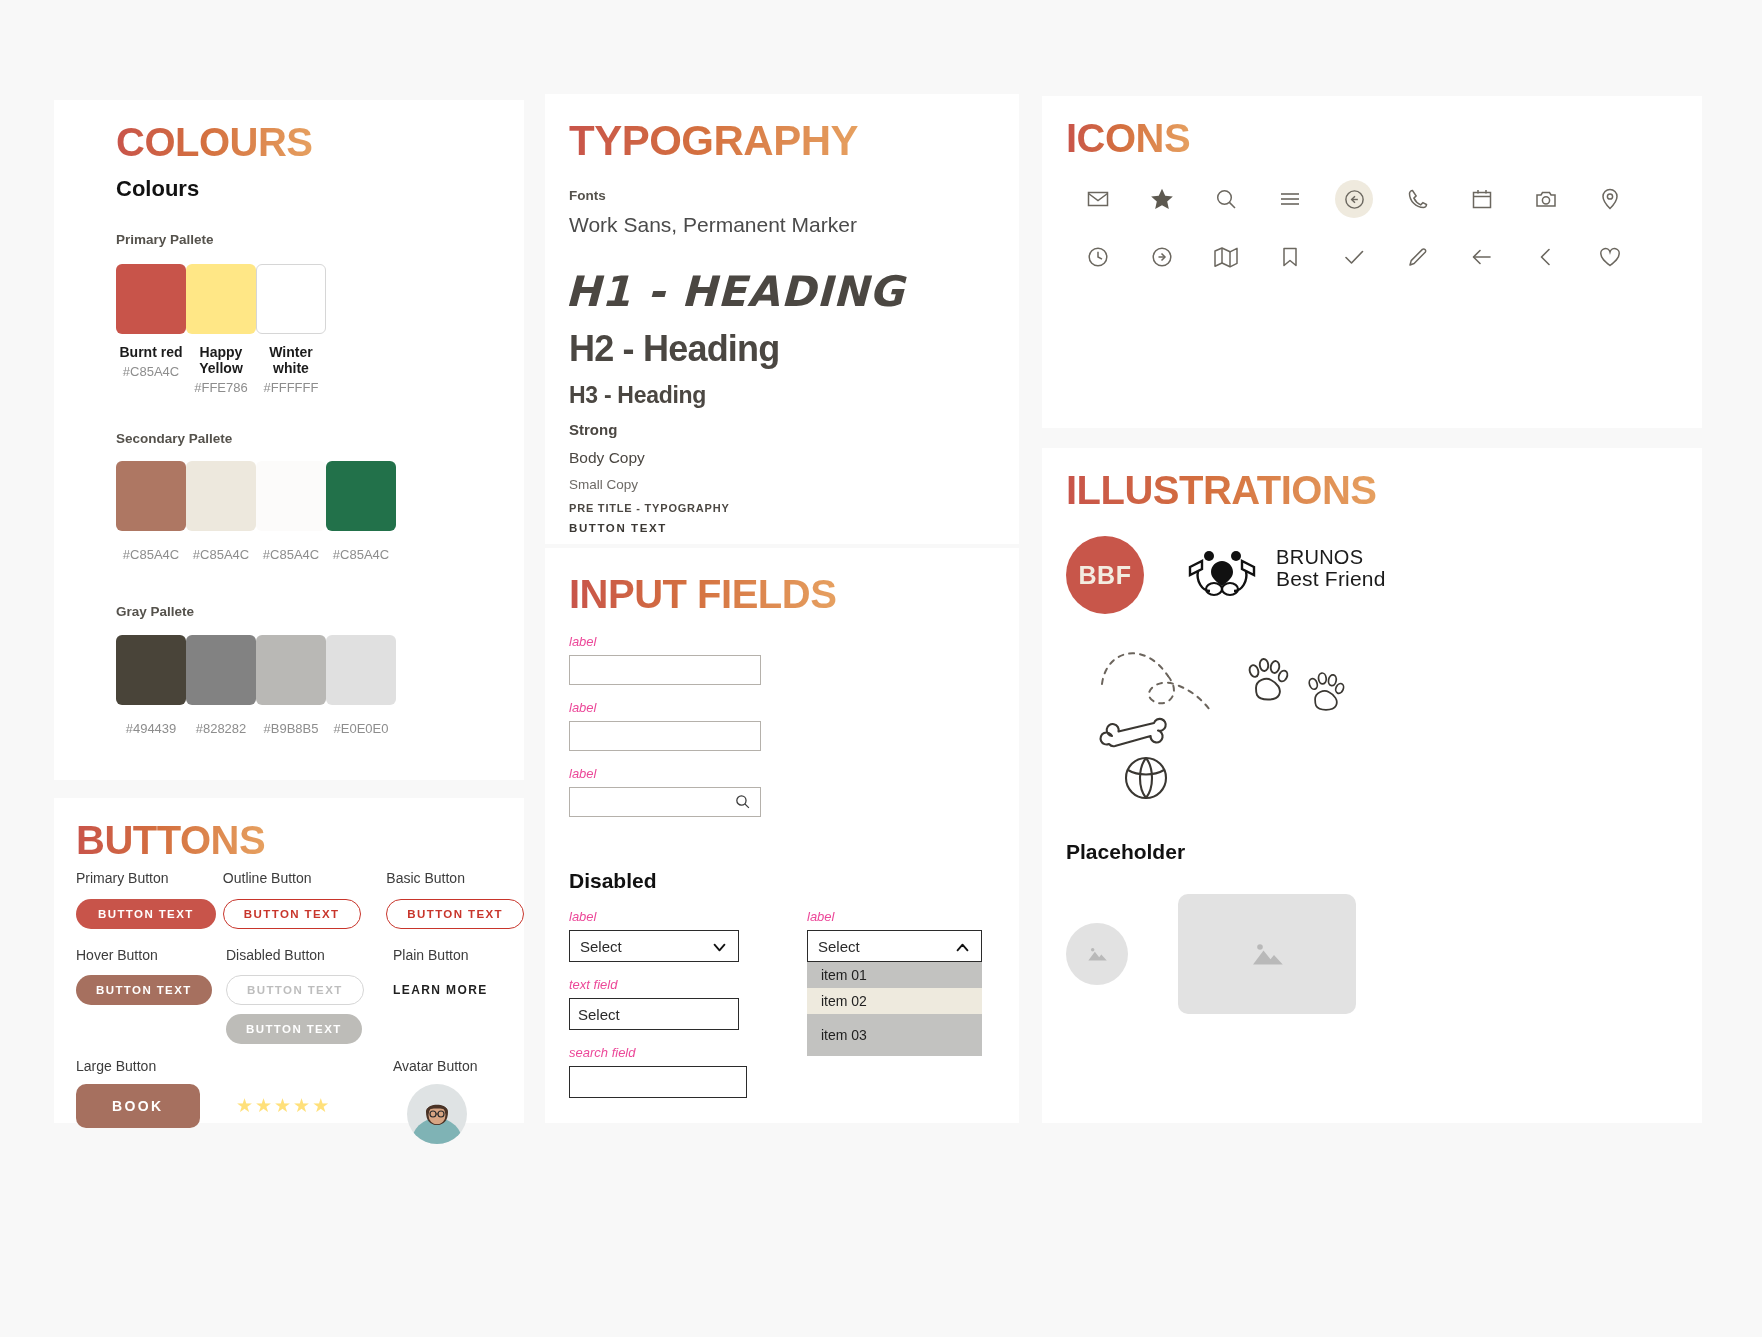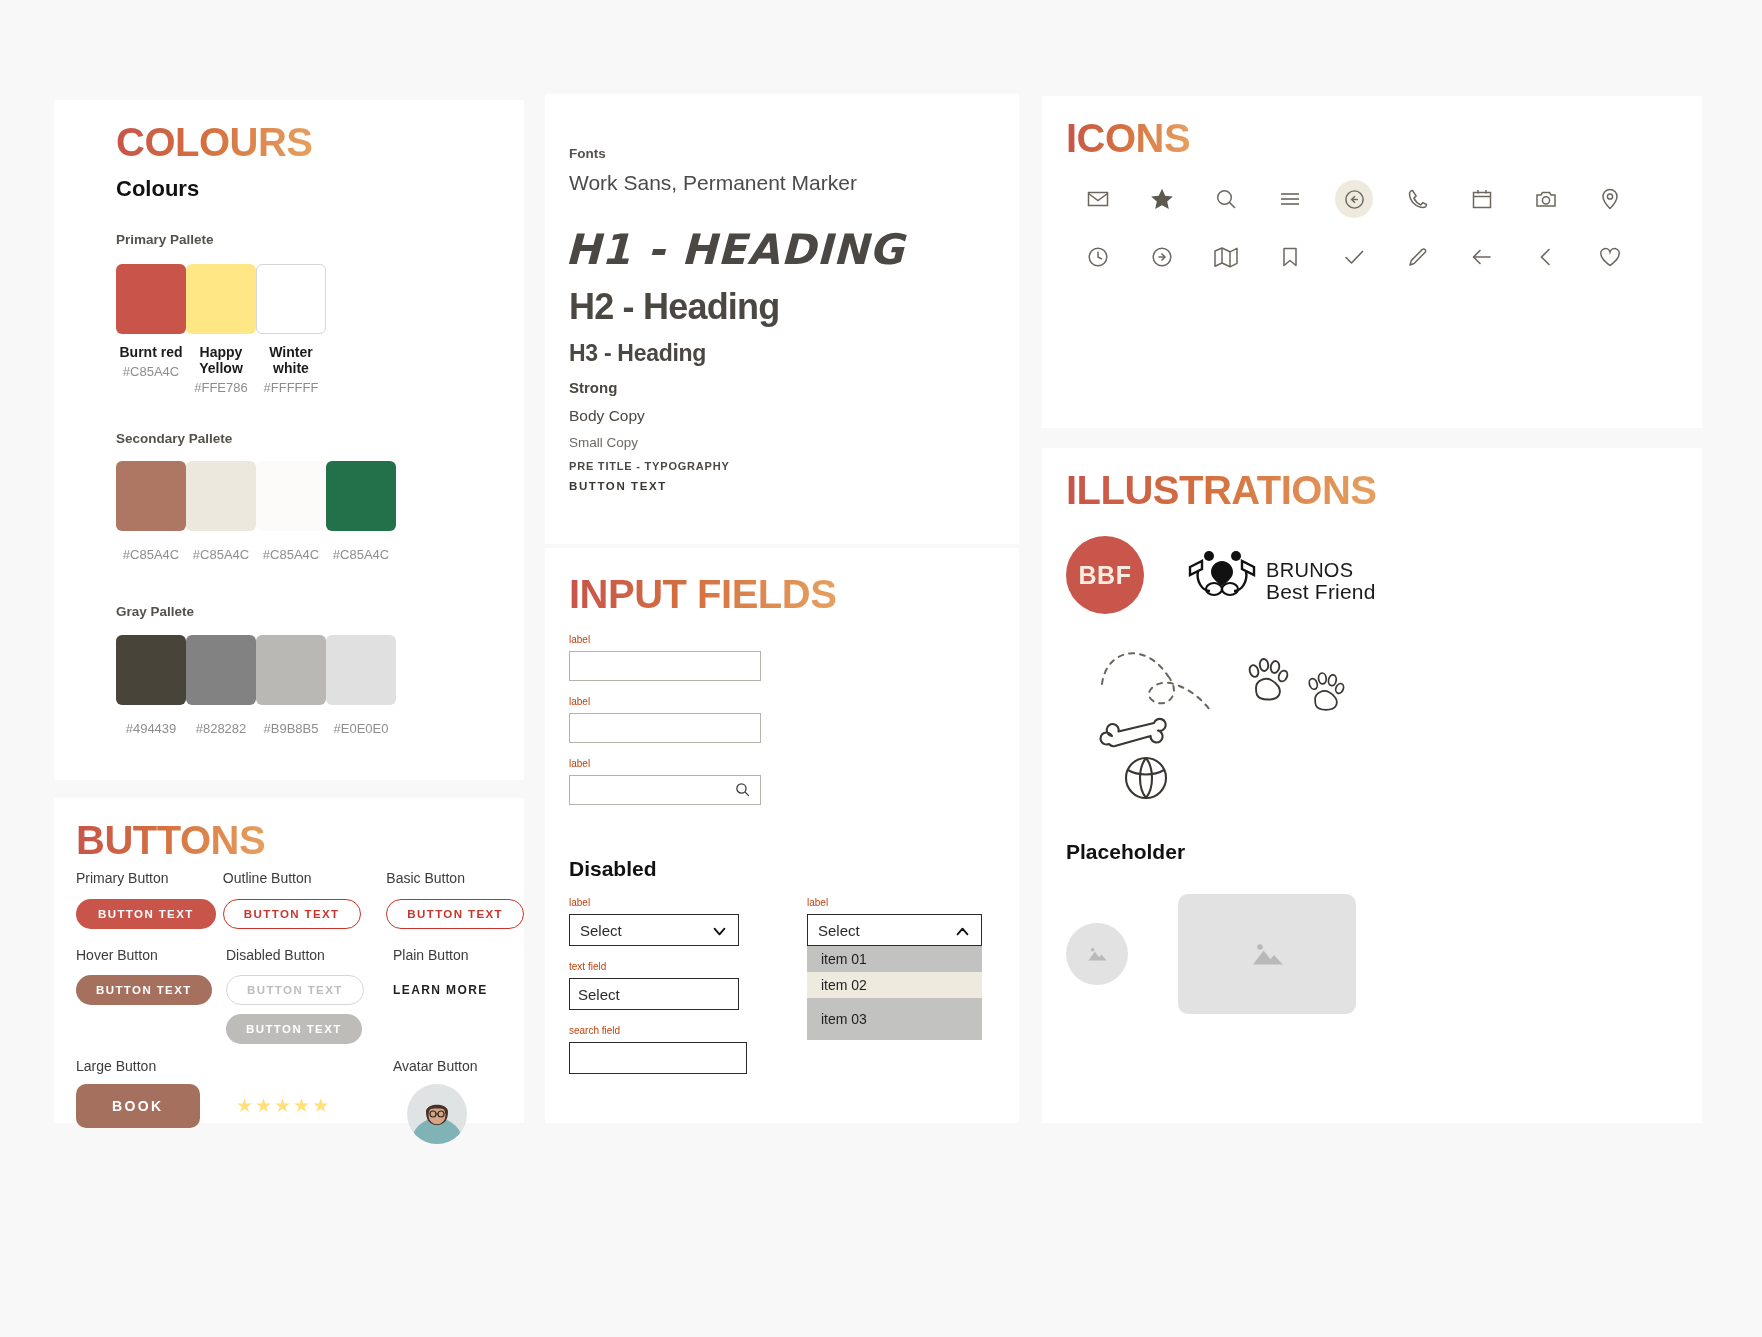--- a/index.html
+++ b/index.html
@@ -49,21 +49,21 @@
   .t-h3 { font-size: 23px; font-weight: 700; color: #4b4742; letter-spacing: -0.3px; }
   .t-sub { font-size: 21px; font-weight: 700; color: #4b4742; }
   .t-strong { font-size: 15px; font-weight: 700; color: #4b4742; }
   .t-body { font-size: 15.5px; font-weight: 400; color: #4b4742; }
   .t-small { font-size: 13.5px; font-weight: 400; color: #6d6a66; }
   .t-pre { font-size: 11px; font-weight: 700; color: #4b4742; letter-spacing: 0.8px; }
   .t-btn { font-size: 11.5px; font-weight: 700; color: #3a3733; letter-spacing: 1.6px; }
 
   
   #input-panel { left: 545px; top: 548px; width: 474px; height: 575px; }
-  .field-label { font-size: 10px; color: #c2410c; margin-bottom: 6px; }
+  .field-label { font-size: 13px; color: #ec4899; margin-bottom: 6px; font-style: italic; }
   .txt-input {
     width: 170px; height: 30px;
     border: 1px solid #b5b1ab; background: #fff;
     font-family: "Liberation Sans", sans-serif;
     font-size: 14px; color: #2a2a2a; padding: 0 8px;
     border-radius: 0;
   }
   .txt-input.wide { width: 192px; }
   .search-wrap { position: relative; width: 192px; }
   .search-wrap .mag { position: absolute; right: 10px; top: 6px; }
@@ -200,20 +200,21 @@
         <div class="sw-cell">
           <div class="sw" style="background:#E0E0E0"></div>
           <div class="hex" style="margin-top:16px;">#E0E0E0</div>
         </div>
       </div>
     </div>
   </div>
 
   <div class="panel" id="typo-panel">
     <div style="padding:26px 0 0 24px;">
+      <div class="sec-title" style="font-size:42px;">TYPOGRAPHY</div>
       <div class="small-label" style="margin-top:26px;">Fonts</div>
       <div class="font-names" style="margin-top:10px;">Work Sans, Permanent Marker</div>
 
       <div class="t-h1" style="margin-top:30px;">H1 - HEADING</div>
       <div class="t-h2" style="margin-top:12px;">H2 - Heading</div>
       <div class="t-h3" style="margin-top:12px;">H3 - Heading</div>
       <div class="t-strong" style="margin-top:12px;">Strong</div>
       <div class="t-body" style="margin-top:11px;">Body Copy</div>
       <div class="t-small" style="margin-top:10px;">Small Copy</div>
       <div class="t-pre" style="margin-top:10px;">PRE TITLE - TYPOGRAPHY</div>
@@ -410,21 +411,21 @@
   </div>
 
   <div class="panel" id="illus-panel">
     <div style="padding:22px 0 0 24px;">
       <div class="sec-title" style="font-size:40px;">ILLUSTRATIONS</div>
 
       <div style="display:flex; align-items:center; gap:40px; margin-top:26px;">
         <div class="bbf-circle">
           <span>BBF</span>
         </div>
-        <div style="display:flex; align-items:flex-end; gap:6px;">
+        <div style="display:flex; align-items:flex-start; gap:16px;">
           <span>
             <svg width="76" height="52" viewBox="0 0 76 52" fill="none">
               <circle cx="25" cy="9" r="5" fill="#111"></circle>
               <circle cx="52" cy="9" r="5" fill="#111"></circle>
               <path d="M38 14c-6 0-11 5-11 11 0 6 6 10 11 14 5-4 11-8 11-14 0-6-5-11-11-11z" fill="#111"></path>
               <path d="M6 20 l12-6 v8 l-12 6z" stroke="#111" stroke-width="2.4" fill="none"></path>
               <path d="M70 20 l-12-6 v8 l12 6z" stroke="#111" stroke-width="2.4" fill="none"></path>
               <path d="M14 24 C12 34 18 44 26 44" stroke="#111" stroke-width="2.4" fill="none"></path>
               <path d="M62 24 C64 34 58 44 50 44" stroke="#111" stroke-width="2.4" fill="none"></path>
               <ellipse cx="30" cy="42" rx="8" ry="6" stroke="#111" stroke-width="2.2" fill="none"></ellipse>

